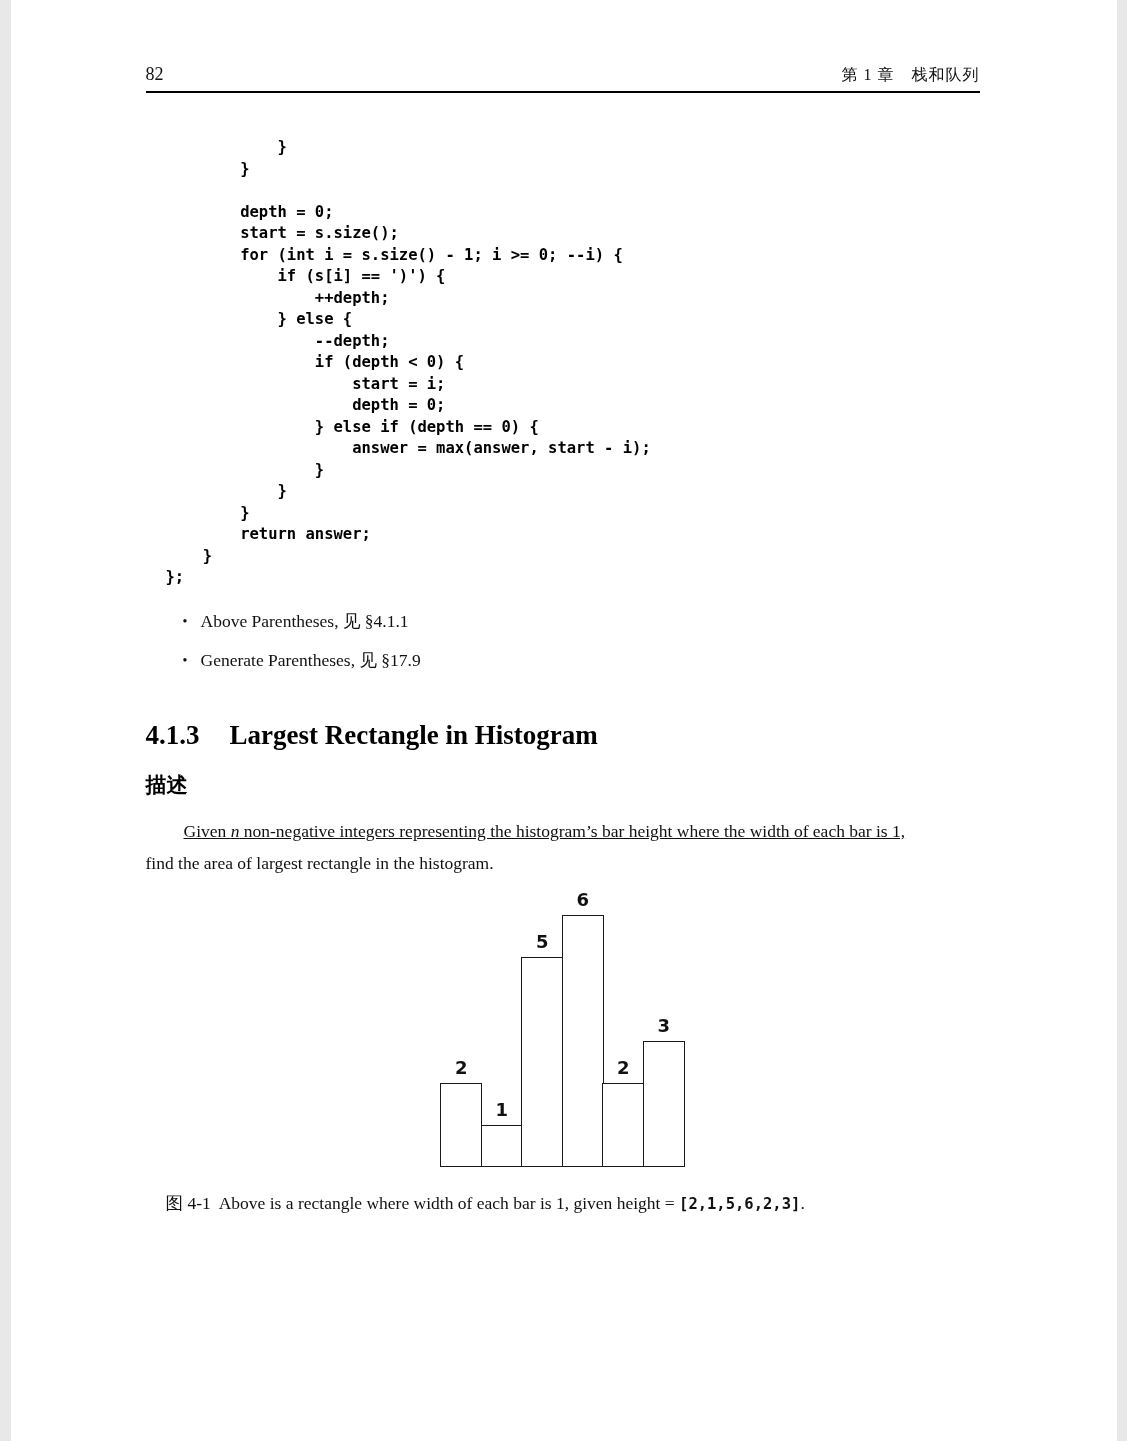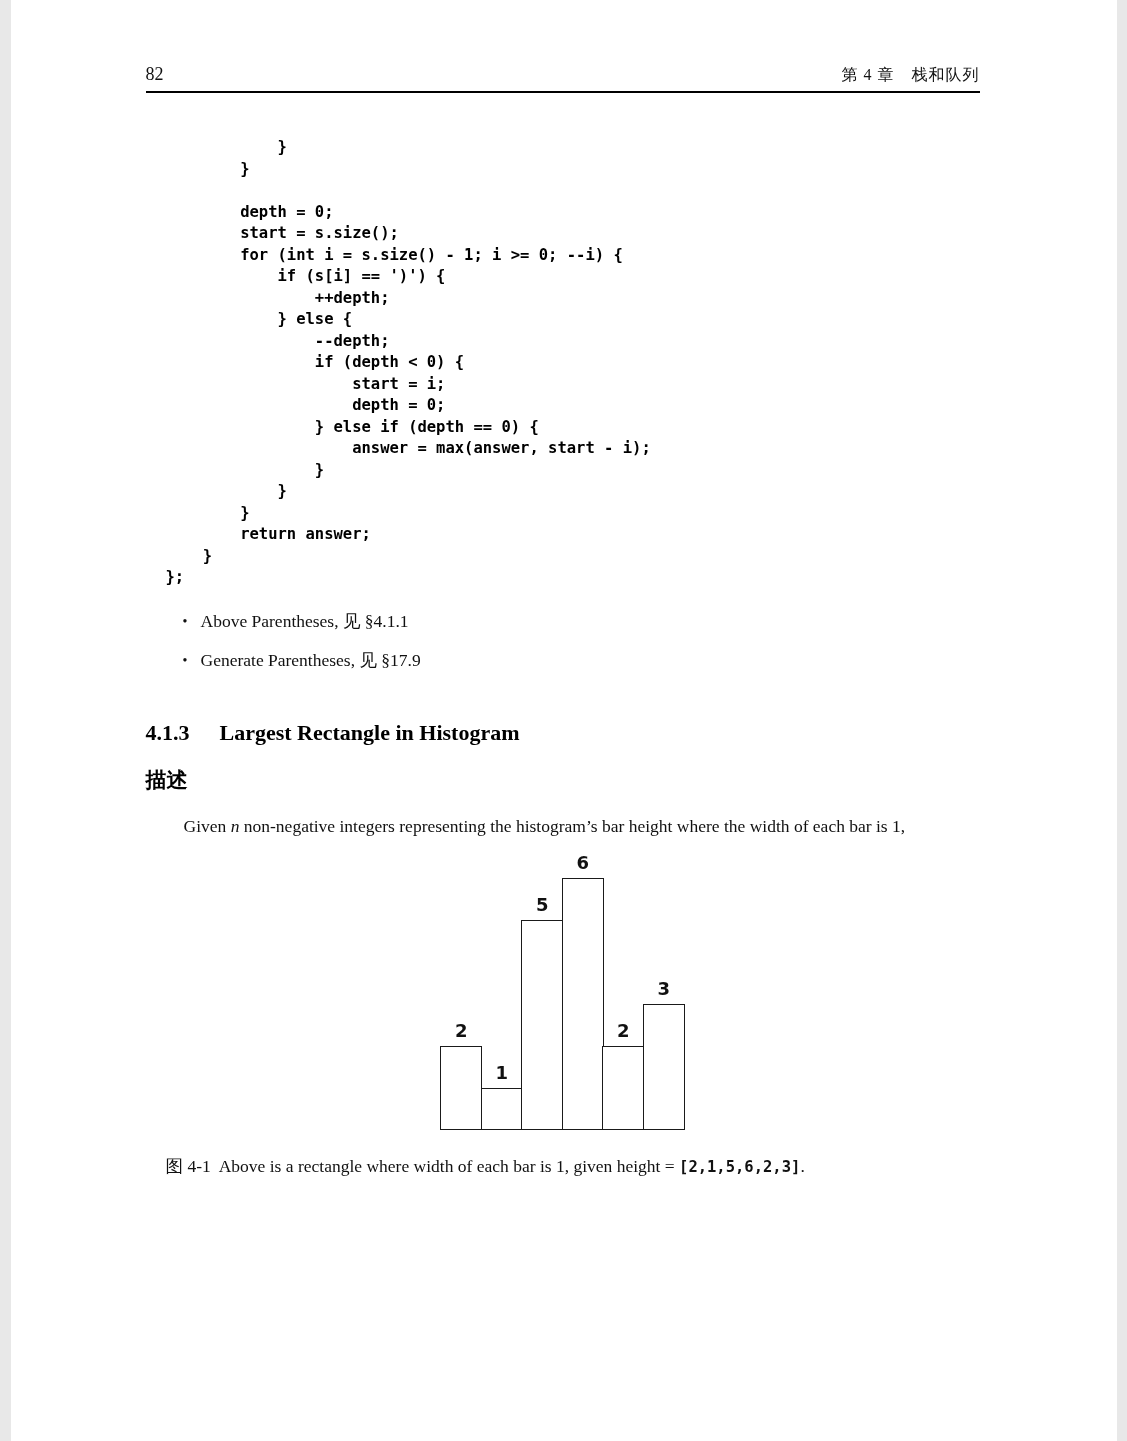--- a/index.html
+++ b/index.html
@@ -57,33 +57,33 @@
   .related-list li { margin: 0 0 15px 37px; }
   .bullet {
     display: inline-block;
     width: 18px;
     font-size: 14px;
     vertical-align: 1px;
     color: #111;
   }
   .section-heading {
     margin: 48px 0 0 0;
-    font-size: 22px;
+    font-size: 27px;
     font-weight: bold;
     font-family: "Liberation Serif", "DejaVu Serif", serif;
     color: #000;
   }
   .sec-num { margin-right: 30px; }
   .body-text {
     margin: 16px 0 0 0;
     font-size: 17.5px;
     line-height: 32px;
     color: #111;
   }
-  .line1 { display: block; text-indent: 38px; }
+  .line1 { display: block; text-indent: 38px; text-decoration: underline; }
   .line2 { display: block; }
   .math { font-style: italic; }
   .figure { margin-top: 12px; }
   .histogram {
     display: flex;
     align-items: flex-end;
     justify-content: center;
   }
   .hbar-col {
     display: flex;
@@ -118,21 +118,21 @@
     font-size: 15.5px;
   }
 </style>
 </head>
 <body>
 
 <div class="page">
 
   <div class="page-header">
     <span class="page-num">82</span>
-    <span class="chapter">第 4 章　栈和队列</span>
+    <span class="chapter">第 1 章　栈和队列</span>
   </div>
   <hr class="header-rule">
 
   <pre class="code">            }
         }
 
         depth = 0;
         start = s.size();
         for (int i = s.size() - 1; i &gt;= 0; --i) {
             if (s[i] == ')') {
@@ -162,20 +162,21 @@
   </ul>
 
   <h2 class="section-heading">
     <span class="sec-num">4.1.3</span><span class="sec-title">Largest Rectangle in Histogram</span>
   </h2>
 
   <h3 class="cn-heading desc">描述</h3>
 
   <p class="body-text">
     <span class="line1"><span>Given </span><span class="math">n</span><span> non-negative integers representing the histogram’s bar height where the width of each bar is 1,</span></span>
+    <span class="line2">find the area of largest rectangle in the histogram.</span>
   </p>
 
   <div class="figure">
     <div class="histogram">
         <div class="hbar-col">
           <div class="hbar-label">2</div>
           <div class="hbar" style="height: 84px;"></div>
         </div>
         <div class="hbar-col">
           <div class="hbar-label">1</div>

